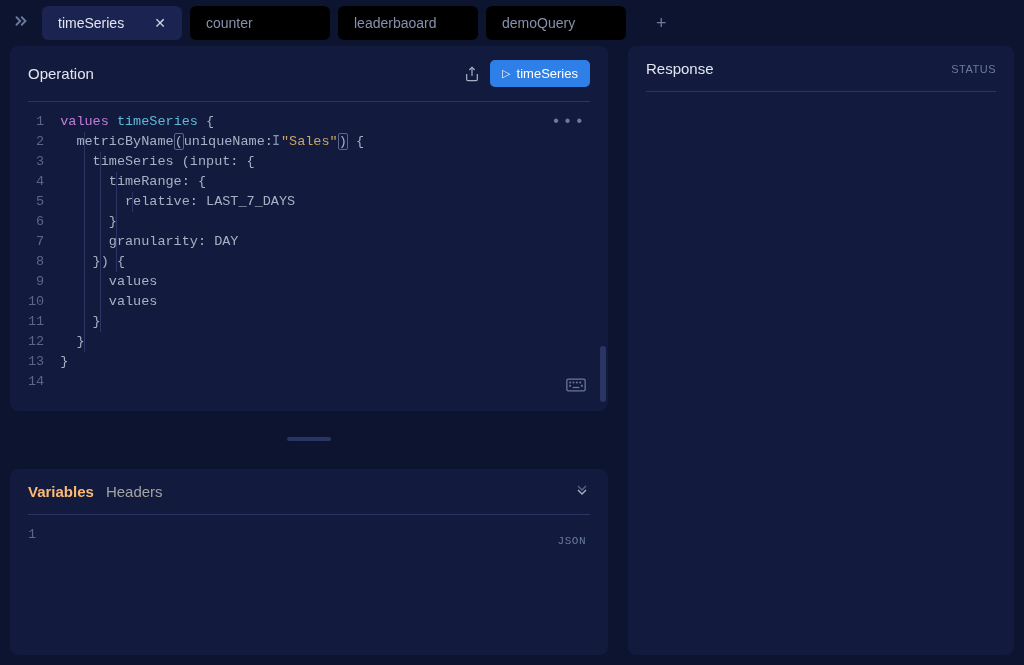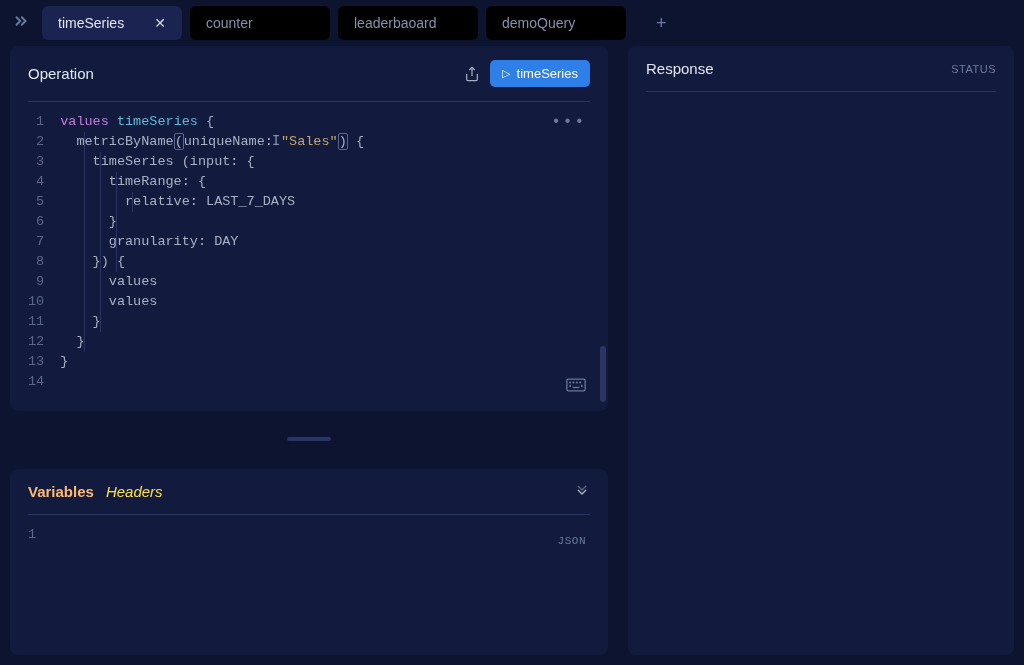--- a/index.html
+++ b/index.html
@@ -228,21 +228,21 @@
     .var-tabs {
       display: flex;
       gap: 12px;
       align-items: center;
     }
     .var-tab {
       cursor: pointer;
       font-size: 15px;
     }
     .var-tab.active { color: #fdba74; font-weight: 700; }
-    .var-tab.inactive { color: #fde047; font-style: italic; }
+    .var-tab.inactive { color: #a3a3a3; }
     .var-editor {
       display: flex;
       font-family: "SF Mono", Consolas, "Courier New", monospace;
       font-size: 13.5px;
       line-height: 20px;
       padding: 10px 18px;
       flex: 1;
       position: relative;
     }
     .json-label {

